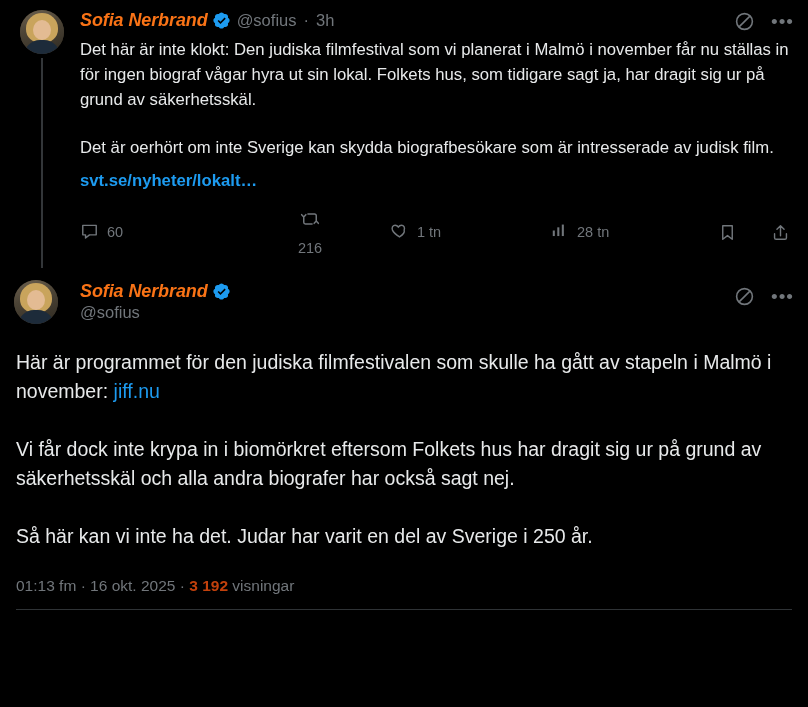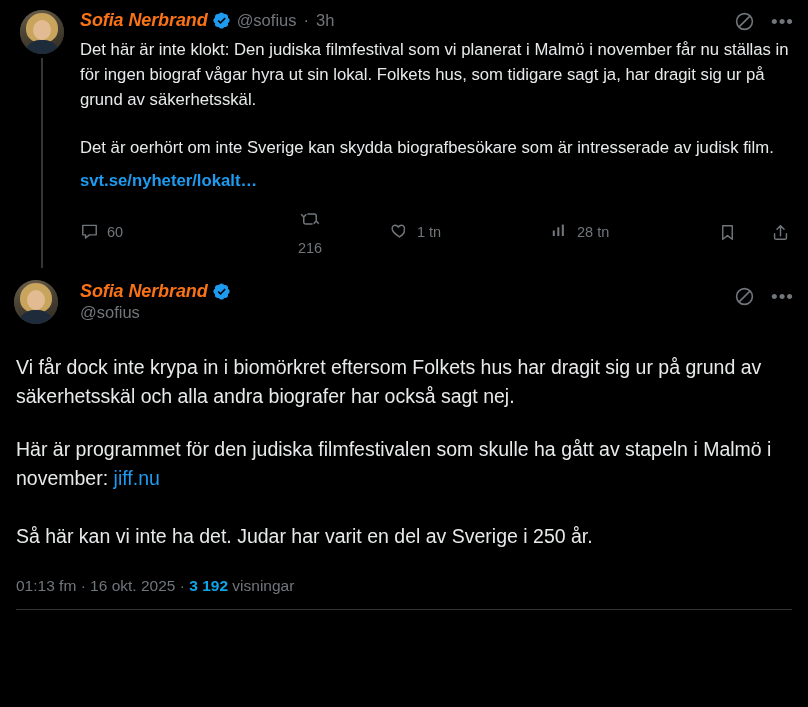--- a/index.html
+++ b/index.html
@@ -235,21 +235,21 @@
   .t2-link {
     color: #1d9bf0;
     text-decoration: none;
     cursor: pointer;
   }
   .meta {
     margin-top: 26px;
     font-size: 15.5px;
     color: #71767b;
   }
-  .meta b { color: #0ea5e9; font-weight: bold; }
+  .meta b { color: #c2410c; font-weight: bold; }
   .divider {
     height: 1px;
     background: #2f3336;
     margin-top: 14px;
   }
 </style>
 </head>
 <body>
 
 <div class="app">
@@ -384,24 +384,24 @@
           <svg viewBox="0 0 24 24" width="21" height="21" aria-hidden="true">
             <circle cx="12" cy="12" r="9" fill="none" stroke="#71767b" stroke-width="1.8"></circle>
             <line x1="5.8" y1="18.2" x2="18.2" y2="5.8" stroke="#71767b" stroke-width="1.8"></line>
           </svg>
         </span>
         <span class="more-dots">•••</span>
       </div>
     </div>
 
     <div class="t2-body">
-      <div class="t2-text para2">Vi får dock inte krypa in i biomörkret eftersom Folkets hus har dragit sig ur på grund av säkerhetsskäl och alla andra biografer har också sagt nej.</div>
       <div class="t2-text">
         <span>Här är programmet för den judiska filmfestivalen som skulle ha gått av stapeln i Malmö i november: </span><a class="t2-link" href="#">jiff.nu</a>
       </div>
+      <div class="t2-text para2">Vi får dock inte krypa in i biomörkret eftersom Folkets hus har dragit sig ur på grund av säkerhetsskäl och alla andra biografer har också sagt nej.</div>
       <div class="t2-text para3">Så här kan vi inte ha det. Judar har varit en del av Sverige i 250 år.</div>
 
       <div class="meta">
         <span>01:13 fm</span>
         <span>·</span>
         <span>16 okt. 2025</span>
         <span>·</span>
         <b>3 192</b>
         <span>visningar</span>
       </div>

